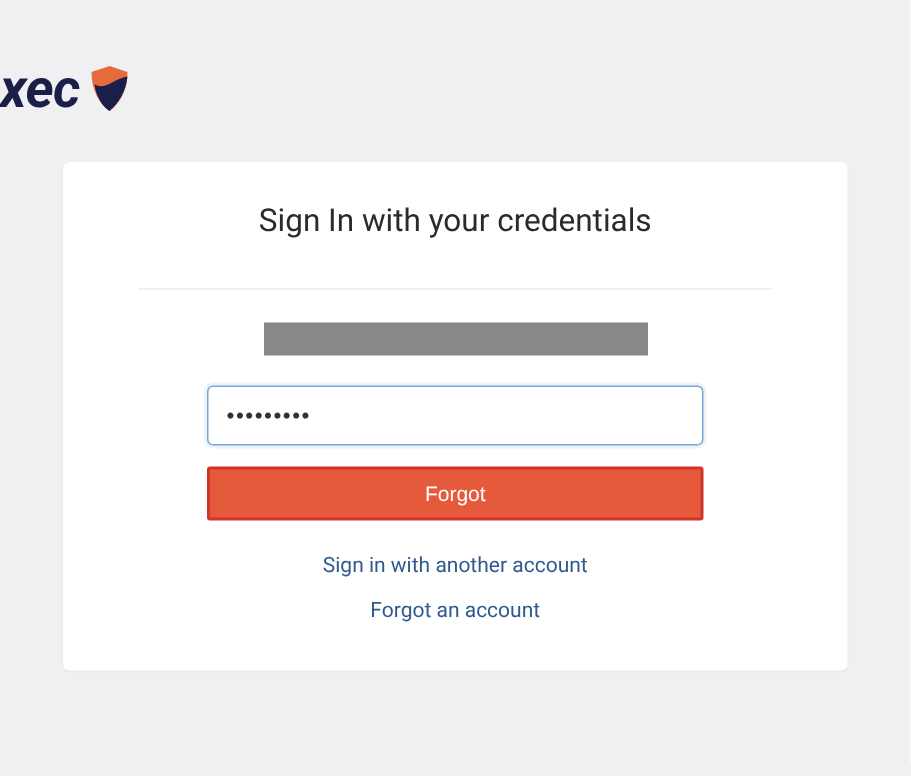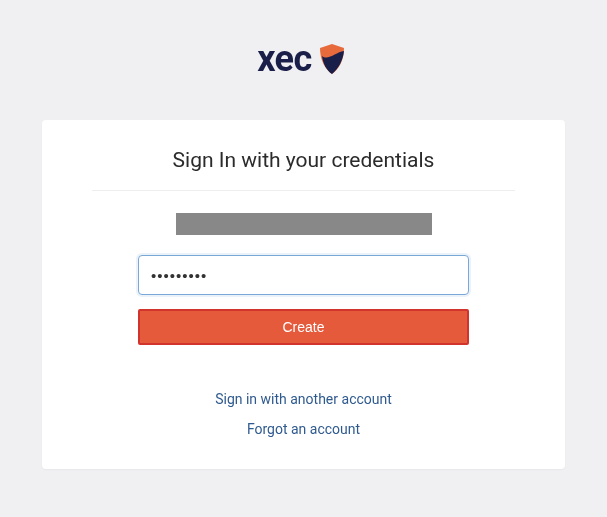--- a/index.html
+++ b/index.html
@@ -5,23 +5,24 @@
     * { box-sizing: border-box; margin: 0; padding: 0; }
     body {
       background: #f0f0f2;
       font-family: -apple-system, BlinkMacSystemFont, "Segoe UI", Roboto, sans-serif;
       width: 607px;
       height: 517px;
       overflow: hidden;
     }
     .logo-wrap {
       display: flex;
-      justify-content: center;
+      justify-content: flex-start;
       padding-top: 38px;
-      padding-bottom: 40px;
+      padding-bottom: 28px;
+      font-style: italic;
     }
     .logo {
       display: flex;
       align-items: center;
       gap: 2px;
     }
     .logo-text {
       font-size: 36px;
       font-weight: 700;
       color: #1a1f4a;
@@ -32,21 +33,21 @@
       margin: 0 42px;
       border-radius: 4px;
       padding: 28px 50px 32px 50px;
       box-shadow: 0 1px 2px rgba(0,0,0,0.04);
     }
     .card-title {
       text-align: center;
       font-size: 21px;
       font-weight: 400;
       color: #2b2b2b;
-      padding-bottom: 18px;
+      padding-bottom: 32px;
       border-bottom: 1px solid #eee;
     }
     .form-area {
       padding: 22px 46px 0 46px;
       display: flex;
       flex-direction: column;
       align-items: center;
     }
     .redacted {
       background: #888;
@@ -74,21 +75,21 @@
       border: 2px solid #d0342c;
       border-radius: 2px;
       color: #fff;
       font-size: 14px;
       cursor: pointer;
       display: flex;
       align-items: center;
       justify-content: center;
     }
     .links {
-      margin-top: 46px;
+      margin-top: 22px;
       display: flex;
       flex-direction: column;
       align-items: center;
       gap: 14px;
     }
     .link {
       color: #2f5a8f;
       font-size: 14px;
       text-decoration: none;
       cursor: pointer;
@@ -107,19 +108,19 @@
       </svg>
     </span>
   </div>
 </div>
 
 <div class="card">
   <div class="card-title">Sign In with your credentials</div>
   <div class="form-area">
     <div class="redacted"></div>
     <input type="password" class="password-input" value="•••••••••" style="">
-    <button class="login-btn">Create</button>
+    <button class="login-btn">Forgot</button>
     <div class="links">
       <a class="link">Sign in with another account</a>
       <a class="link">Forgot an account</a>
     </div>
   </div>
 </div>
 
 </body></html>

